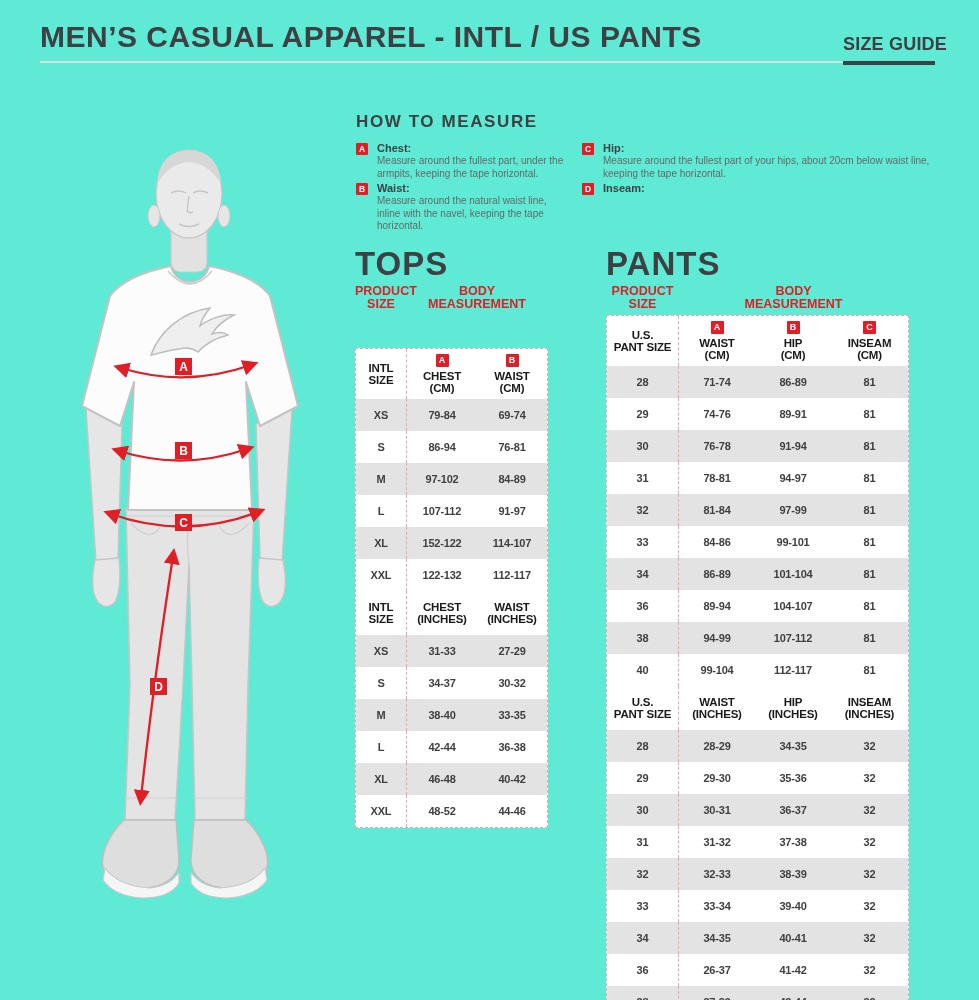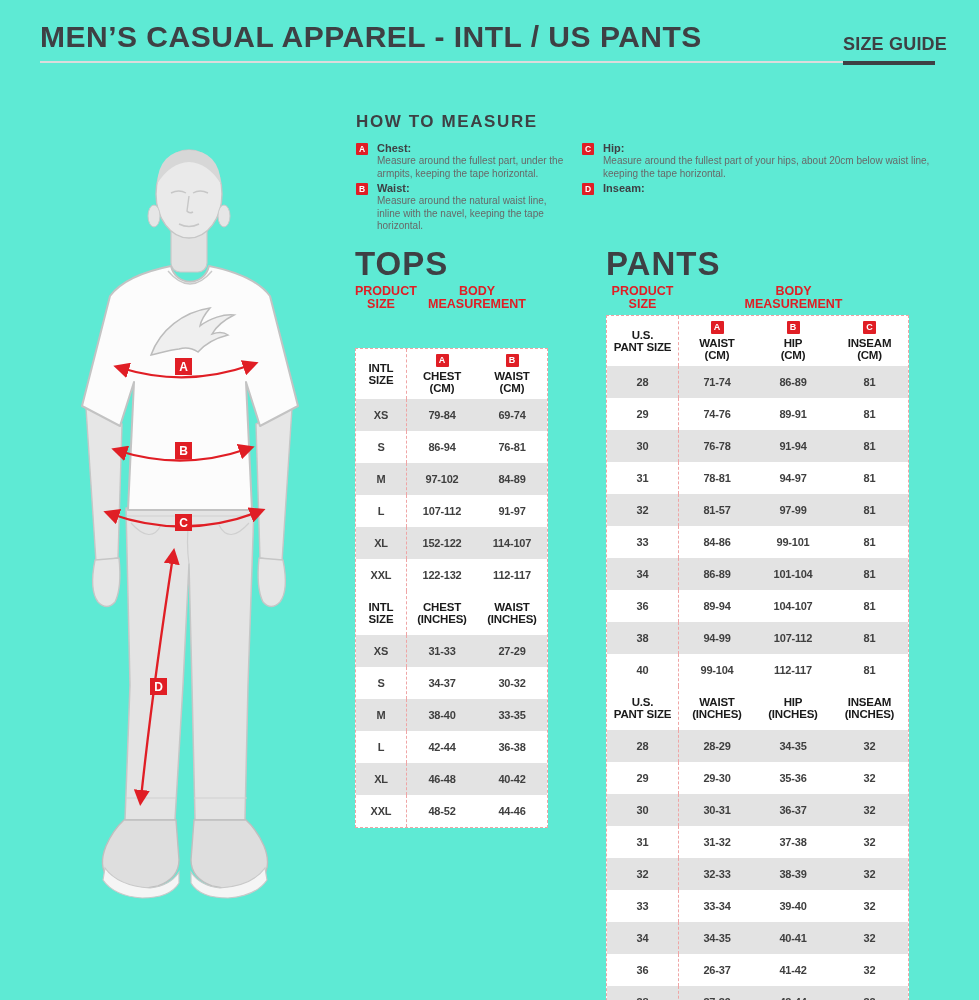--- a/index.html
+++ b/index.html
@@ -331,21 +331,21 @@
           <div class="tcell dcell">81</div>
         </div>
         <div class="trow drow">
           <div class="tcell dcell first">31</div>
           <div class="tcell dcell">78-81</div>
           <div class="tcell dcell">94-97</div>
           <div class="tcell dcell">81</div>
         </div>
         <div class="trow drow alt">
           <div class="tcell dcell first">32</div>
-          <div class="tcell dcell">81-57</div>
+          <div class="tcell dcell">81-84</div>
           <div class="tcell dcell">97-99</div>
           <div class="tcell dcell">81</div>
         </div>
         <div class="trow drow">
           <div class="tcell dcell first">33</div>
           <div class="tcell dcell">84-86</div>
           <div class="tcell dcell">99-101</div>
           <div class="tcell dcell">81</div>
         </div>
         <div class="trow drow alt">

